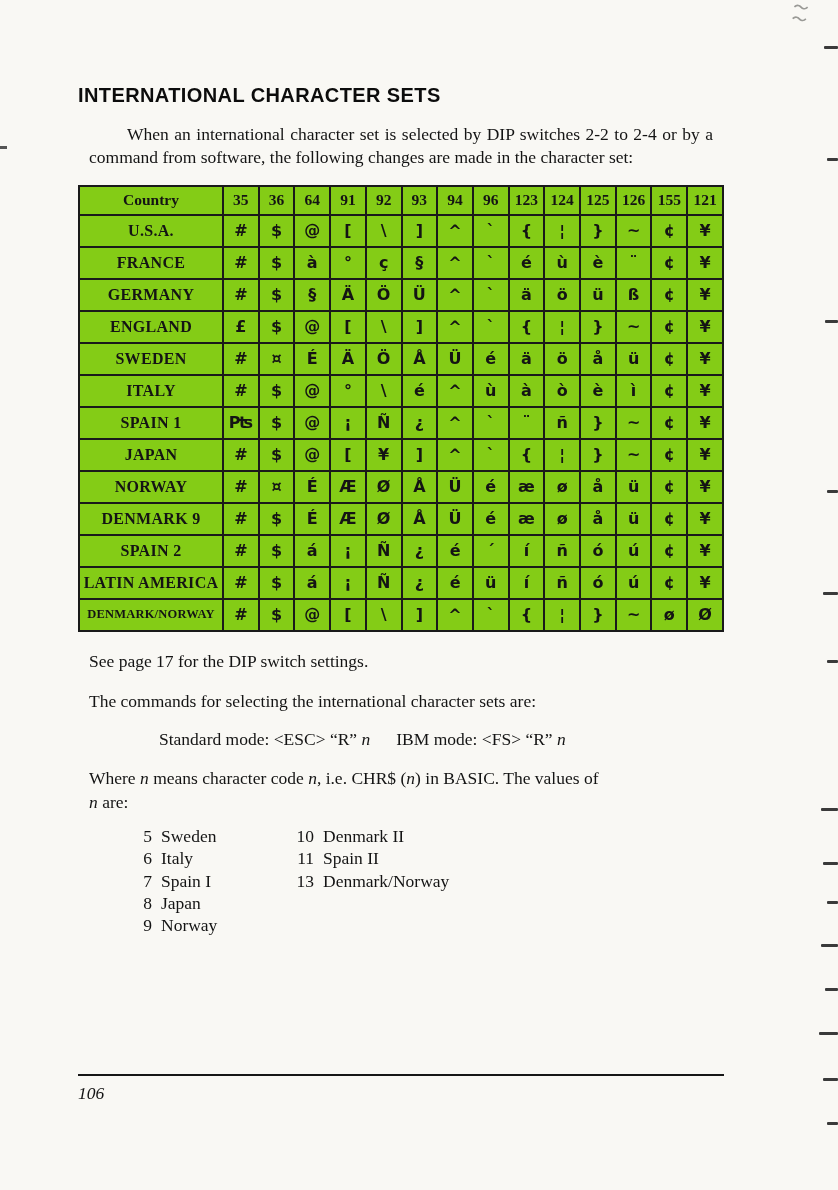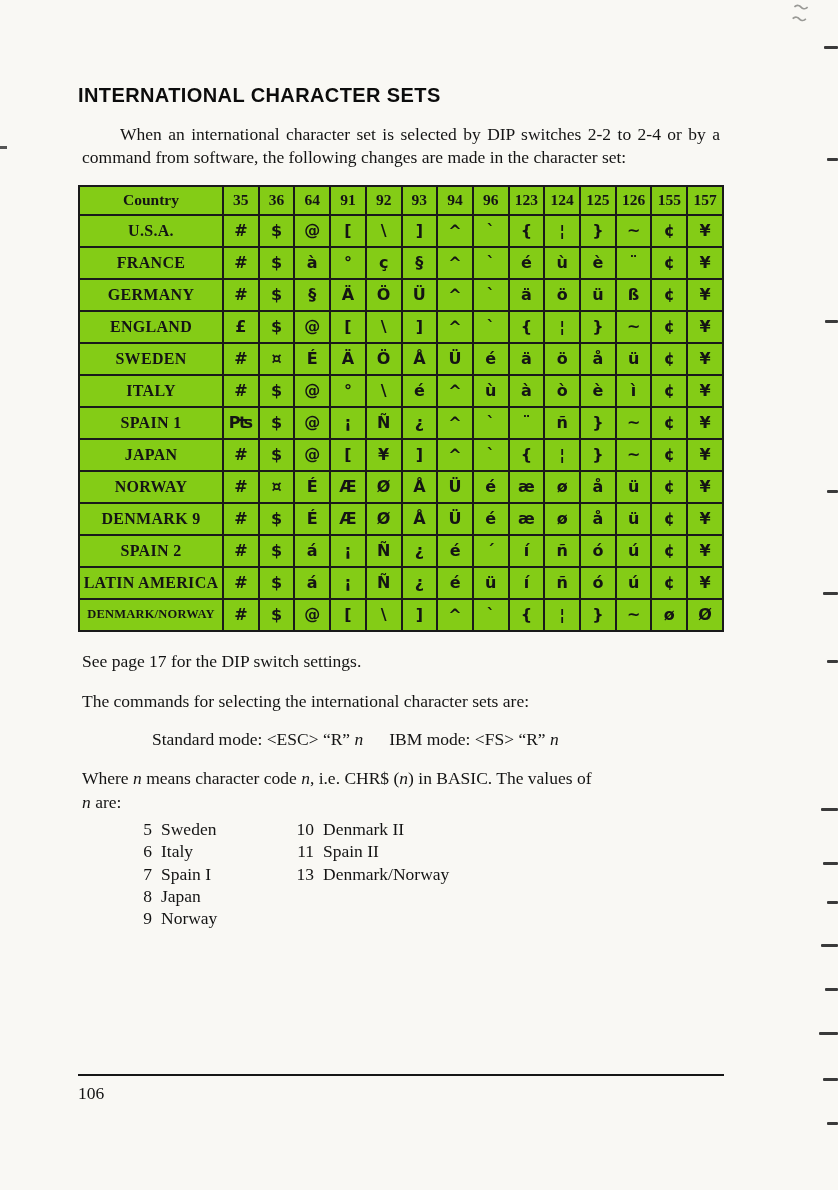--- a/index.html
+++ b/index.html
@@ -13,21 +13,21 @@
   }
   .content { position: absolute; left: 78px; top: 84px; width: 646px; }
 
   h1.title {
     font-family: "Liberation Sans", sans-serif;
     font-size: 20px; font-weight: bold;
     letter-spacing: 0.4px;
     color: #0c0c0c;
     margin: 0 0 16px 0;
   }
-  p { margin: 4px; font-size: 17.5px; line-height: 1.33; }
+  p { margin: 11px; font-size: 17.5px; line-height: 1.33; }
   .intro { text-align: justify; text-indent: 38px; margin-bottom: 15px; }
 
   table.charset {
     border-collapse: collapse;
     width: 646px; table-layout: fixed;
     background: #84cc16;
   }
   table.charset th, table.charset td {
     border: 2px solid #1a1a1a;
     padding: 0; text-align: center; vertical-align: middle;
@@ -62,21 +62,21 @@
   .values-col-1 { width: 217px; }
   .values-col-2 { width: 162px; }
   .values-col-3 { flex: 1; }
   .value-item .num {
     display: inline-block; width: 24px; text-align: right; margin-right: 9px;
   }
 
   .footer {
     position: absolute; left: 78px; top: 1074px; width: 646px;
     border-top: 2.5px solid #161616;
-    padding-top: 7px; font-size: 17.5px;
+    padding-top: 7px; font-size: 17.5px; font-style: italic;
   }
 
   .edge-mark {
     position: absolute; height: 3px; background: #3a3a3a;
     border-radius: 1px;
   }
   .corner-squiggle {
     position: absolute; left: 792px; top: 2px;
     color: #9a9a96; font-size: 16px; line-height: 12px;
     transform: rotate(8deg);
@@ -102,21 +102,21 @@
           <th class="code-col">91</th>
           <th class="code-col">92</th>
           <th class="code-col">93</th>
           <th class="code-col">94</th>
           <th class="code-col">96</th>
           <th class="code-col">123</th>
           <th class="code-col">124</th>
           <th class="code-col">125</th>
           <th class="code-col">126</th>
           <th class="code-col">155</th>
-          <th class="code-col">157</th>
+          <th class="code-col">121</th>
         </tr>
     </thead>
     <tbody id="table-body">
         <tr>
           <td class="country-cell">U.S.A.</td>
           <td class="char-cell">#</td>
           <td class="char-cell">$</td>
           <td class="char-cell">@</td>
           <td class="char-cell">[</td>
           <td class="char-cell">\</td>

